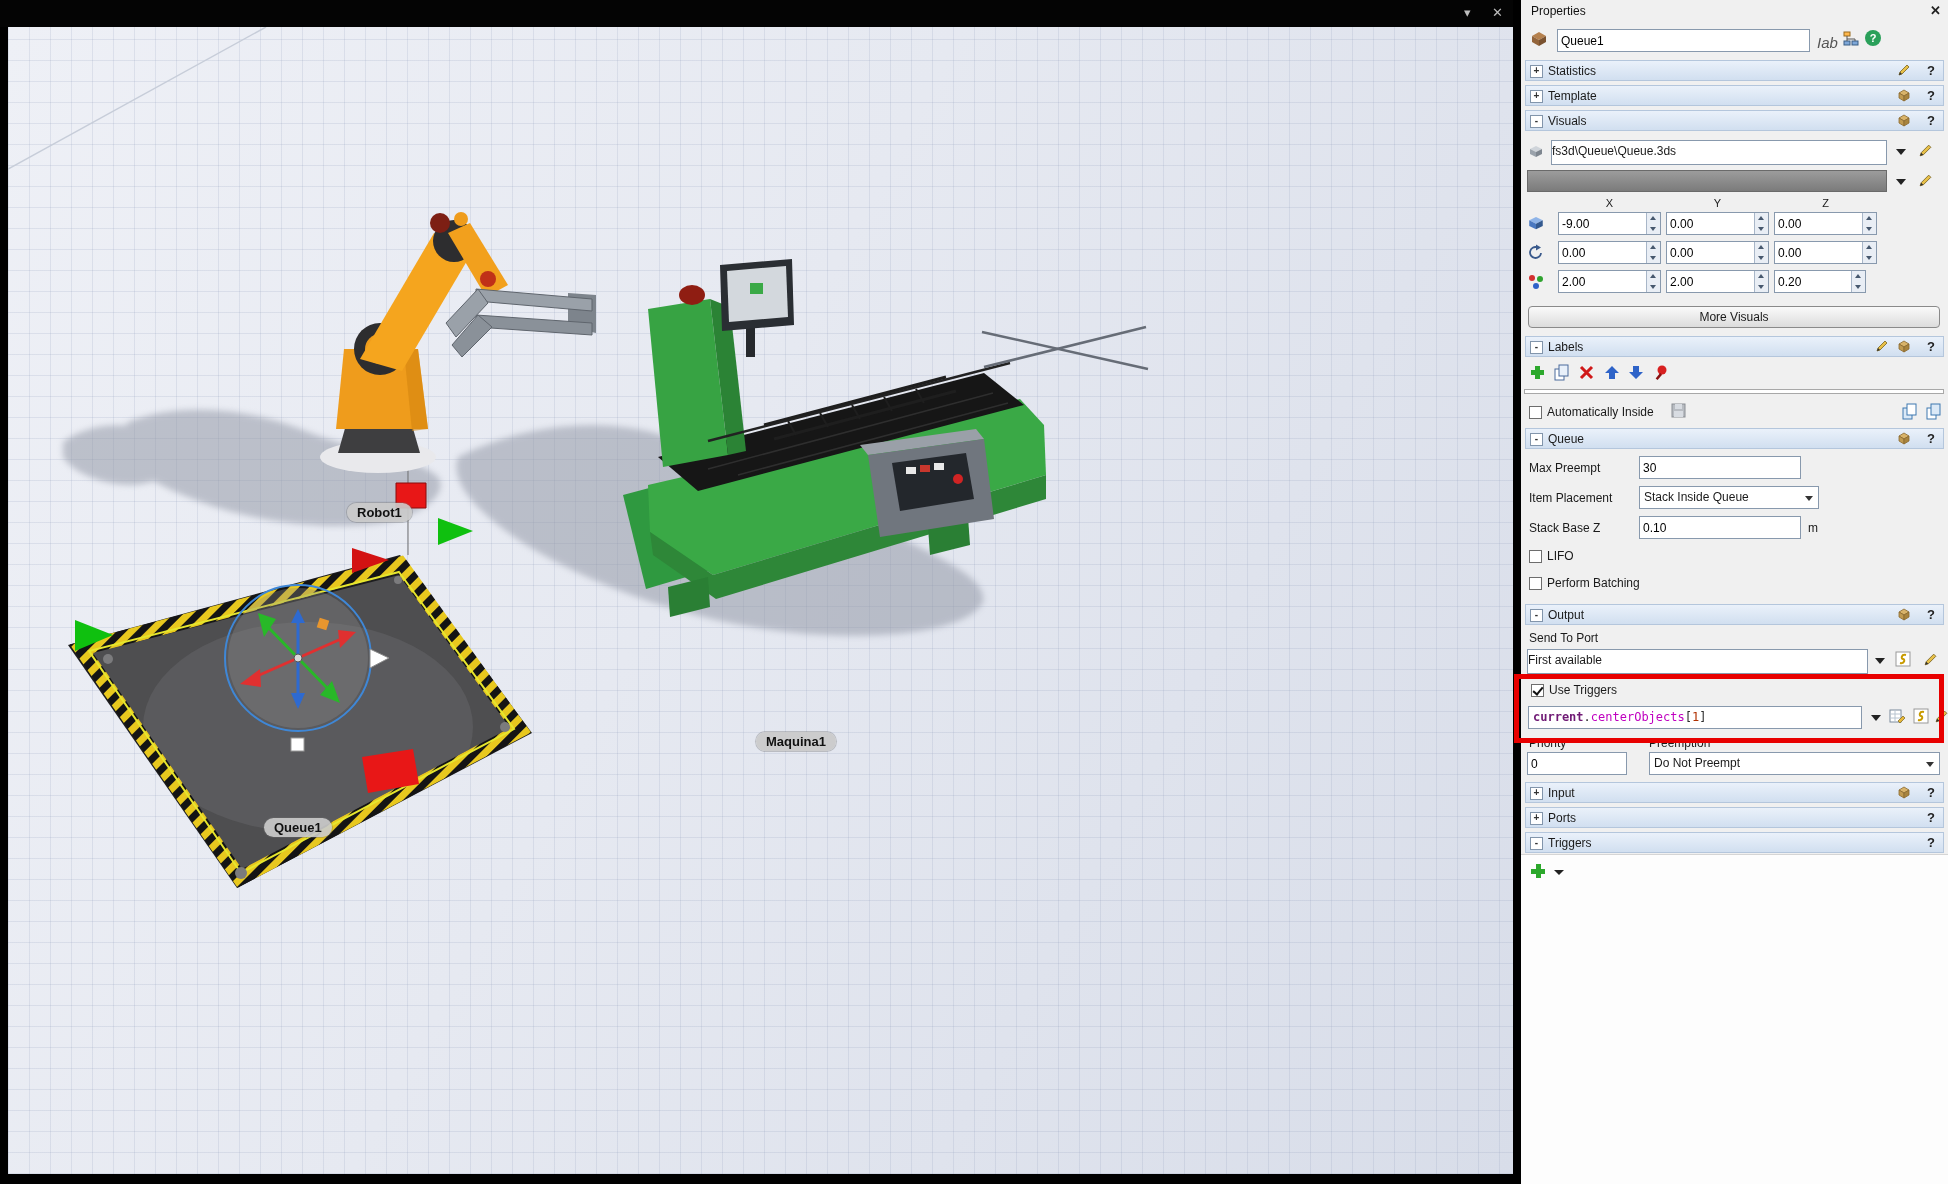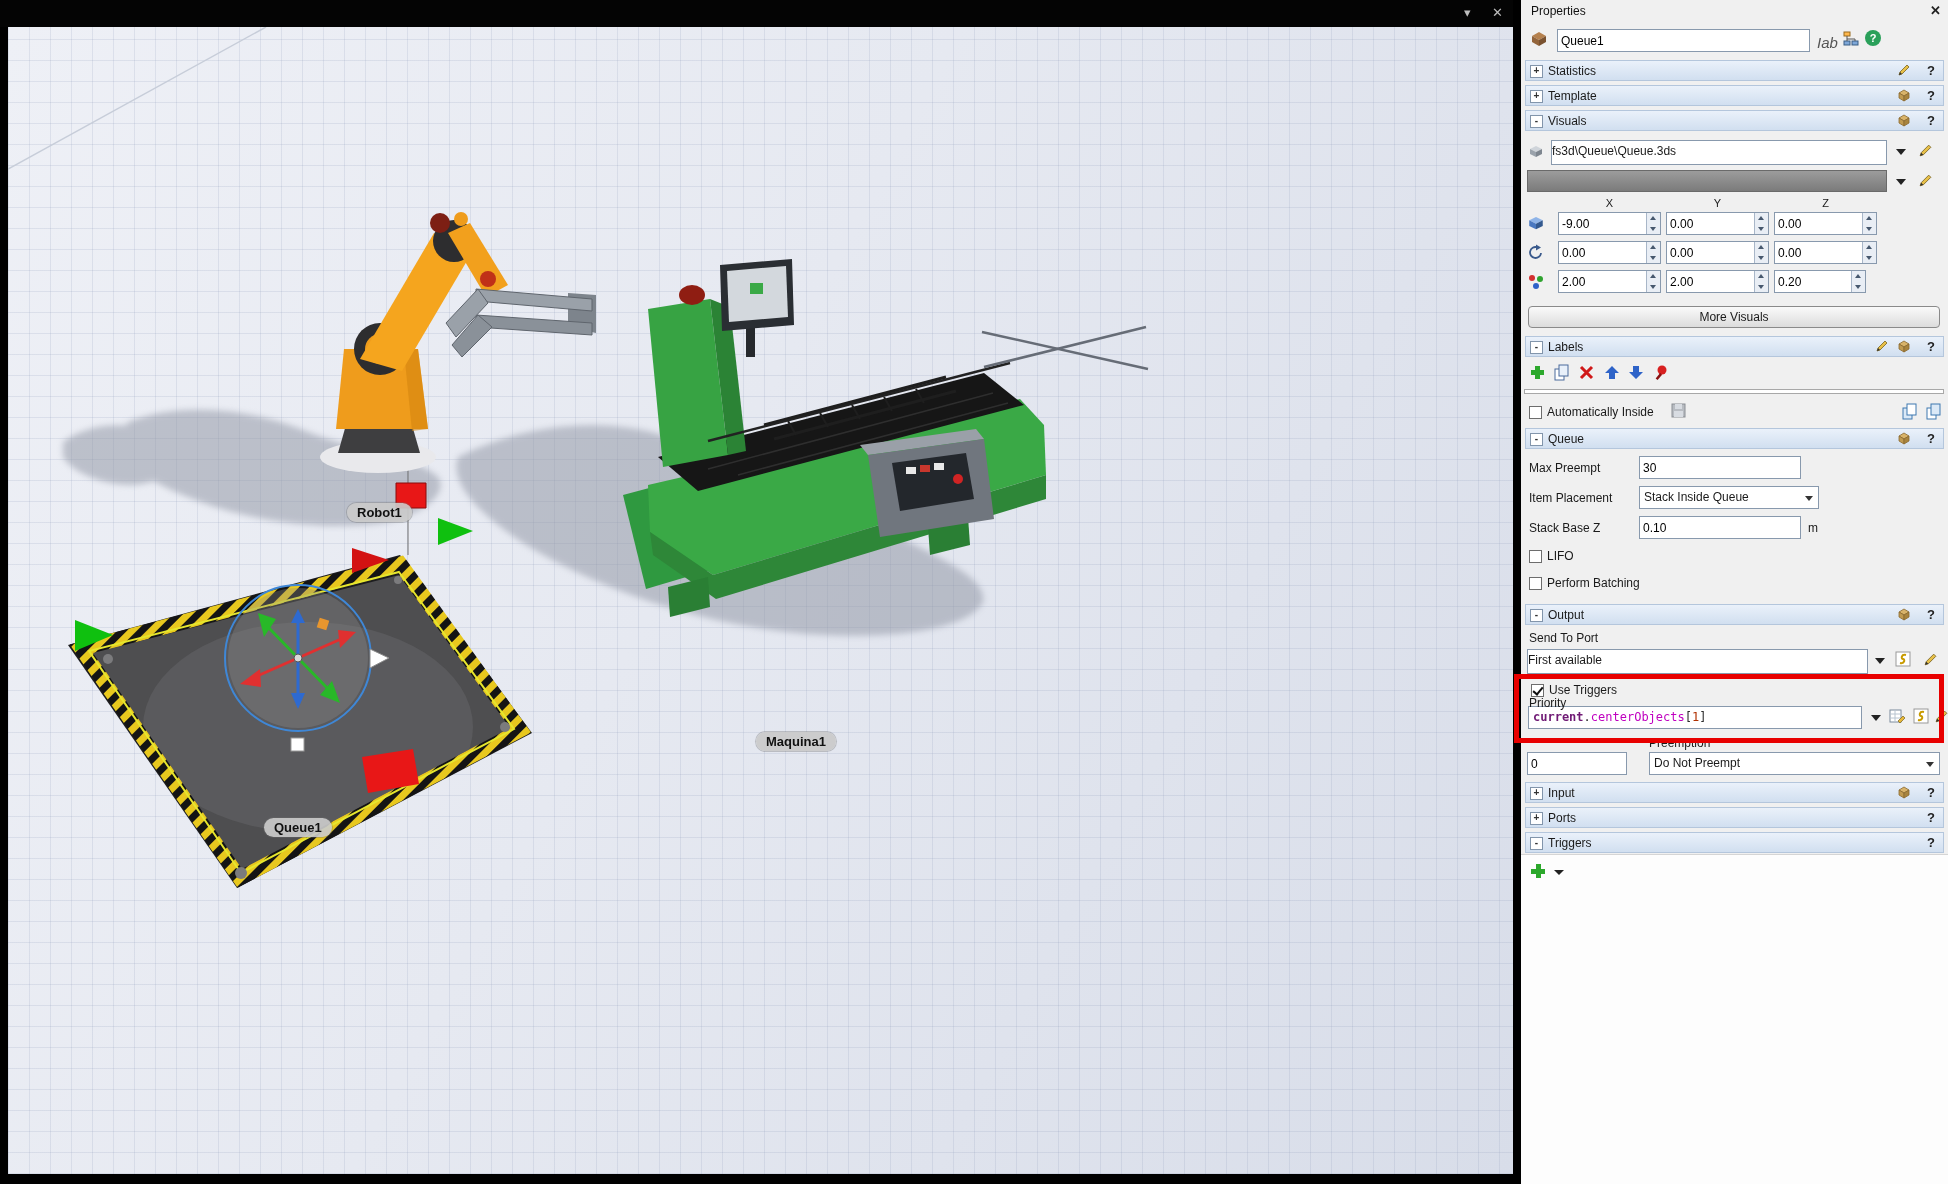--- a/index.html
+++ b/index.html
@@ -527,21 +527,21 @@
           <path d="M11 4 C6 3 6 8 8 8 C10 8 10 13 5 12" stroke="#c89b00" stroke-width="2" fill="none"></path>
         </svg>
       </span>
     <span class="a" style="left:413px;top:709px">
         <svg width="15" height="15" viewBox="0 0 14 14">
           <path d="M2 12 L3 9 L10 2 L12 4 L5 11 Z" fill="#e8c048" stroke="#7a6420" stroke-width="0.8"></path>
           <path d="M2 12 L3 9 L5 11 Z" fill="#333"></path>
         </svg>
       </span>
 
-    <span class="lbl" style="left:8px;top:696px">Priority</span>
+    <span class="lbl" style="left:8px;top:736px">Priority</span>
     <span class="lbl" style="left:128px;top:736px">Preemption</span>
     <input class="inp" style="left: 6px; top: 752px; width: 100px;" value="0">
     <div class="dd" style="left:128px;top:752px;width:291px"><span>Do Not Preempt</span></div>
 
     <div class="hdr" style="top:782px">
       <span class="pm">+</span>
       <span class="hlbl">Input</span>
       <span class="hico" style="right:30px">
           <svg width="14" height="14" viewBox="0 0 14 14">
             <path d="M2 5 L7 2 L12 5 L7 8 Z" fill="#d8b36a" stroke="#8a6a30" stroke-width="0.8"></path>

